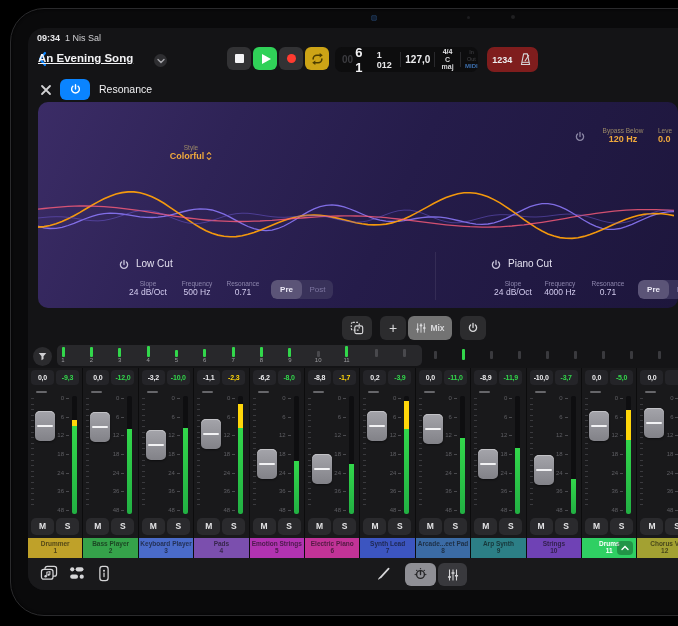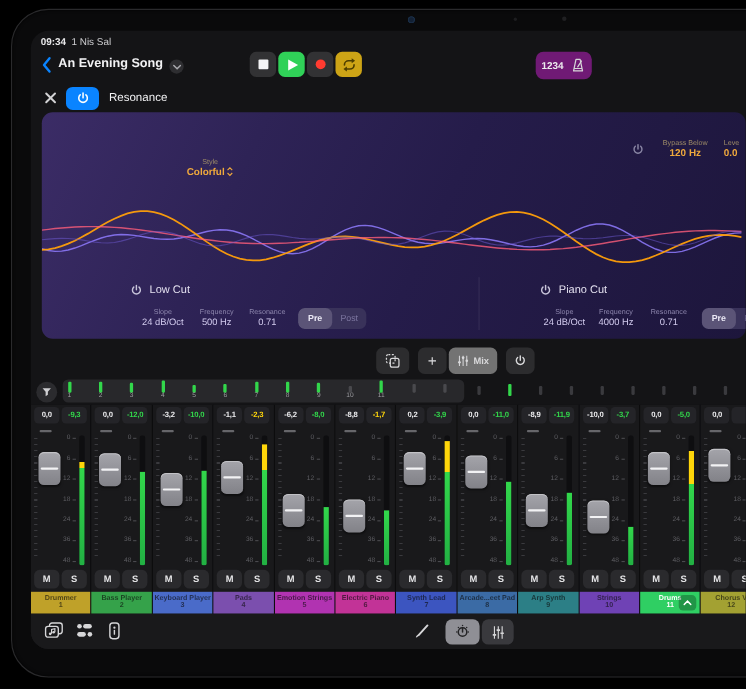--- a/index.html
+++ b/index.html
@@ -9,29 +9,29 @@
   #device{position:absolute;left:10px;top:8px;width:700px;height:606px;background:#0a0a0b;
     border:1px solid #2a2a2c;border-radius:34px;box-shadow:inset 0 0 3px #000;}
   .bezel-dot{position:absolute;border-radius:50%;}
   
   #screen{position:absolute;left:28px;top:28px;width:650px;height:562px;background:#141416;
     border-radius:16px 0 0 16px;overflow:hidden;}
   
   .status{top:5px;font-size:9px;color:#e8e8ea;}
   
   .backbtn{left:8px;top:22px;width:14px;height:18px;}
-  .songtitle{left:25px;top:24px;font-size:11.5px;font-weight:bold;color:#f2f2f4;}
+  .songtitle{left:10px;top:24px;font-size:11.5px;font-weight:bold;color:#f2f2f4;text-decoration:underline;}
   .titlechev{left:126px;top:26px;width:13px;height:13px;border-radius:50%;background:#2e2e31;
     display:flex;align-items:center;justify-content:center;}
   .tbtn{top:19px;width:24px;height:23px;border-radius:6px;background:#323234;
     display:flex;align-items:center;justify-content:center;}
   .lcd{left:307px;top:19px;width:143px;height:25px;border-radius:7px;background:#0d0d0e;
     display:flex;align-items:center;}
   .lcd .dvd{width:1px;height:15px;background:#29292c;margin:0 4px;}
-  .countgrp{left:459px;top:19px;width:51px;height:25px;border-radius:7px;background:#701a75;
+  .countgrp{left:459px;top:19px;width:51px;height:25px;border-radius:7px;background:#7f1d1d;
     display:flex;align-items:center;justify-content:space-evenly;}
   .pwrbtn{left:32px;top:51px;width:30px;height:21px;border-radius:6px;background:#0a84ff;
     display:flex;align-items:center;justify-content:center;color:#fff;}
   
   #panel{left:10px;top:74px;width:640px;height:206px;border-radius:10px;overflow:hidden;
     background:linear-gradient(115deg,#3b2c66 0%,#2e2356 28%,#251c4a 55%,#1d163c 100%);}
   .chip{left:13px;top:20px;width:84px;height:28px;border-radius:6px;background:rgba(255,255,255,0.06);
     text-align:center;padding-top:1px;}
   .plbl{font-size:6.5px;color:#9c8a67;}
   .pval{font-size:9px;font-weight:bold;color:#f0a93c;display:flex;align-items:center;justify-content:center;gap:2px;}
@@ -115,20 +115,37 @@
   </div>
   <div class="abs tbtn" style="left:277px;background:#cda416;color:#4d3e00;">
     <svg width="15" height="14" viewBox="0 0 24 22">
       <path d="M5 11a6 6 0 0 1 6-6h5" fill="none" stroke="currentColor" stroke-width="2.4" stroke-linecap="round"></path>
       <polygon points="15.5,1.5 15.5,8.5 20.5,5" fill="currentColor"></polygon>
       <path d="M19 11a6 6 0 0 1-6 6H8" fill="none" stroke="currentColor" stroke-width="2.4" stroke-linecap="round"></path>
       <polygon points="8.5,13.5 8.5,20.5 3.5,17" fill="currentColor"></polygon>
     </svg>
   </div>
 
+  <div class="abs lcd">
+    <span style="font-size:10px;font-weight:bold;color:#3c3c40;margin-left:7px;">00</span>
+    <span style="font-size:13px;font-weight:bold;color:#f2f2f4;margin-left:2px;letter-spacing:1px;">6 1</span>
+    <span style="font-size:9px;font-weight:bold;color:#e8e8ea;margin-left:3px;">1 012</span>
+    <div class="dvd"></div>
+    <span style="font-size:10px;font-weight:bold;color:#ededef;">127,0</span>
+    <div class="dvd"></div>
+    <div style="text-align:center;line-height:1.1;">
+      <div style="font-size:7px;font-weight:bold;color:#e6e6e8;">4/4</div>
+      <div style="font-size:7px;font-weight:bold;color:#d6d6d8;">C maj</div>
+    </div>
+    <div class="dvd"></div>
+    <div style="text-align:center;line-height:1.2;">
+      <div style="font-size:5.5px;color:#46464a;">In  Out</div>
+      <div style="font-size:6px;font-weight:bold;color:#3d6fae;">MIDI</div>
+    </div>
+  </div>
 
   <div class="abs countgrp">
     <span style="font-size:9px;font-weight:bold;color:#ececee;">1234</span>
     <svg width="15" height="15" viewBox="0 0 24 24">
       <path d="M9 3h6l3.5 17h-13z" fill="none" stroke="#d6d6d8" stroke-width="1.8" stroke-linejoin="round"></path>
       <path d="M11.5 14 17 5.5" stroke="#d6d6d8" stroke-width="1.8" stroke-linecap="round"></path>
       <path d="M6.2 16.5h11.6" stroke="#d6d6d8" stroke-width="1.6"></path>
     </svg>
   </div>
 

